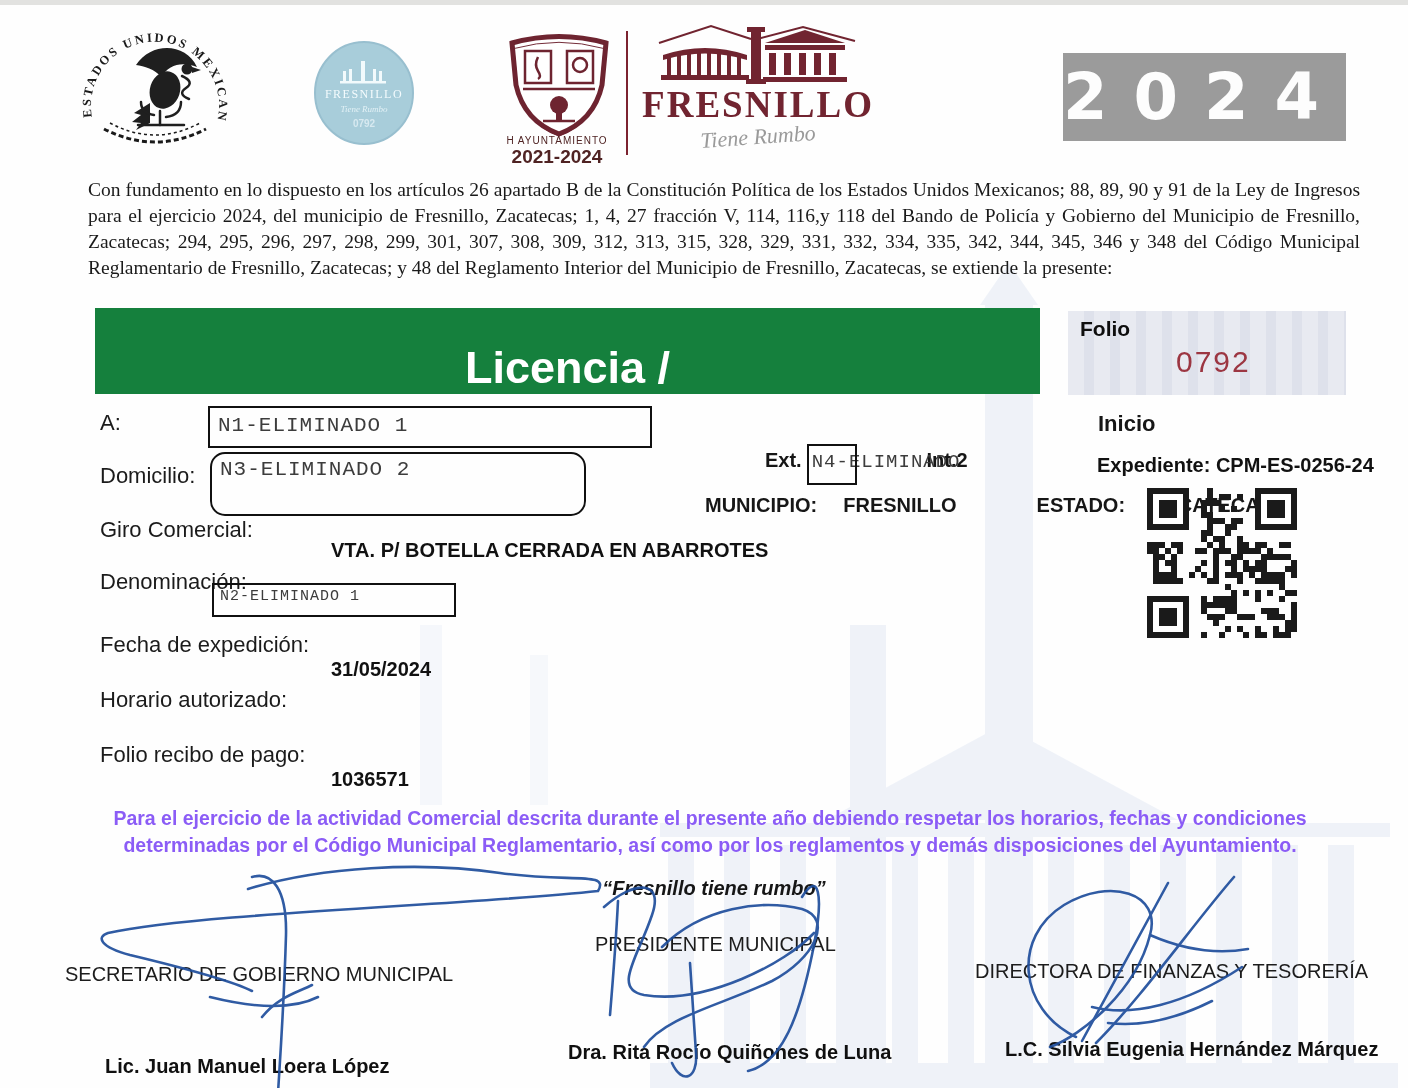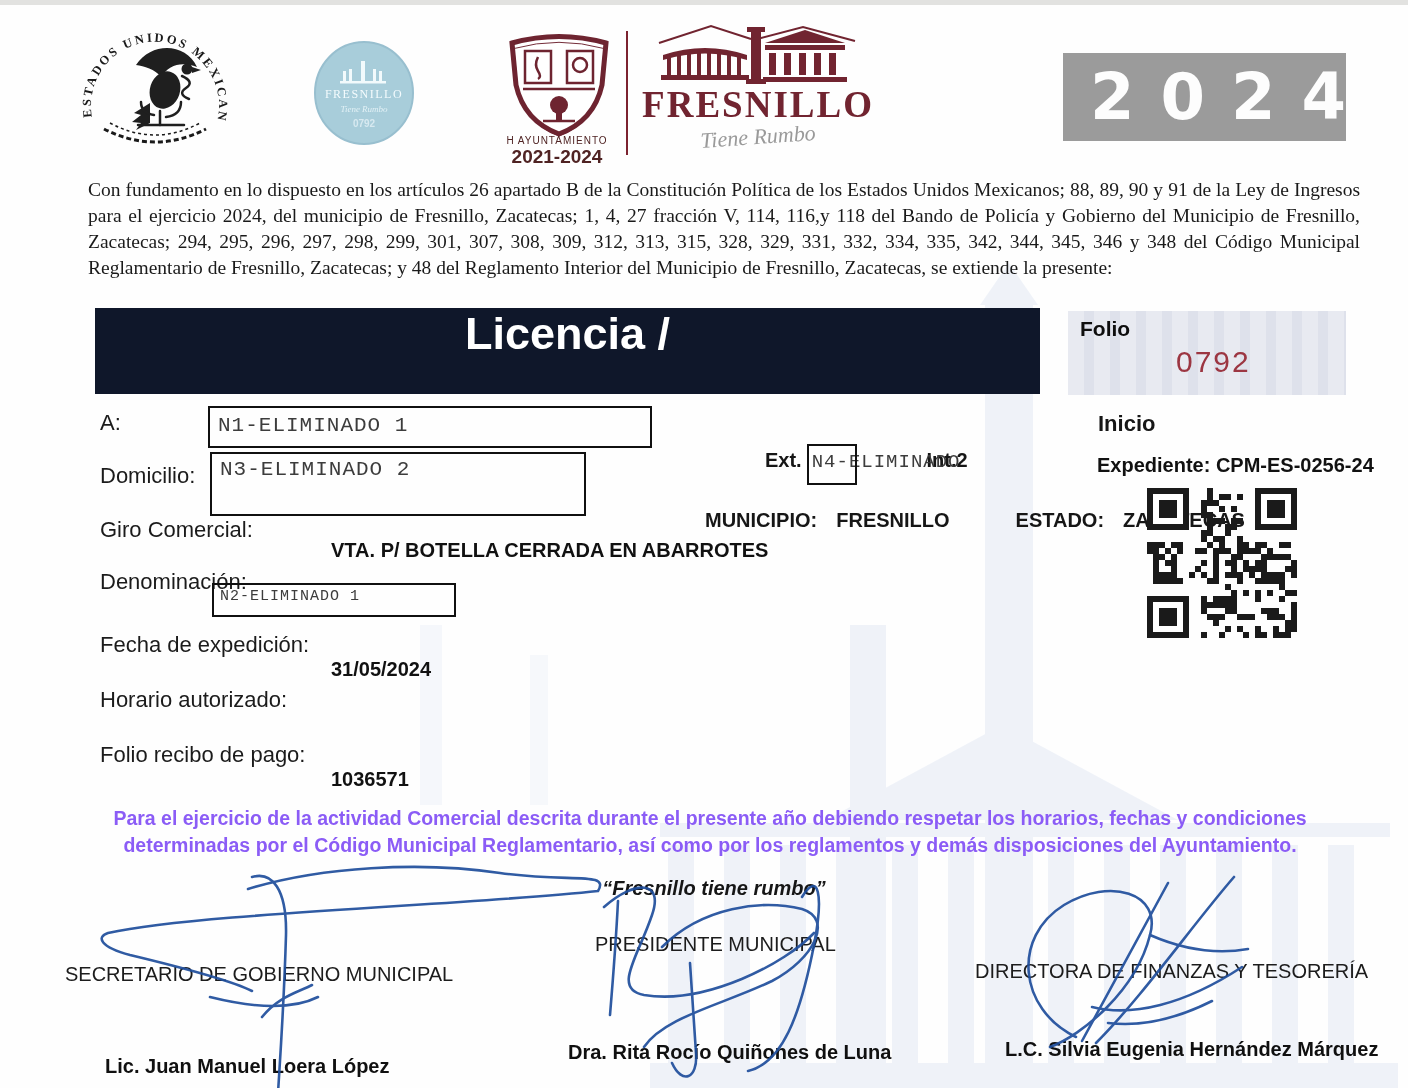--- a/index.html
+++ b/index.html
@@ -6,56 +6,56 @@
   .page{position:relative;width:1408px;height:1088px;background:#fefefe;margin:0 auto;
         font-family:"Liberation Sans",sans-serif;color:#161616;overflow:hidden;
         border-top:5px solid #e2e2e0;}
   .abs{position:absolute;}
   .label{font-size:22px;color:#1b1b1b;}
   .boldval{font-weight:bold;font-size:20px;color:#111;}
   .redacted{font-family:"Liberation Mono","DejaVu Sans Mono",monospace;color:#3c3c3c;letter-spacing:1px;}
   .redbox{border:2px solid #101010;background:transparent;}
   
   .year-badge{left:1063px;top:48px;width:283px;height:88px;background:#9b9b9b;
-      display:flex;align-items:center;justify-content:flex-end;}
+      display:flex;align-items:center;justify-content:flex-start;}
   .year-badge span{font-family:"DejaVu Sans",sans-serif;font-weight:800;font-size:64px;color:#fdfdfd;
       letter-spacing:26px;margin-right:-26px;}
   .divider{left:626px;top:26px;width:2px;height:124px;background:#7c2330;}
   .logo-block{left:638px;top:16px;width:240px;height:152px;text-align:center;}
   .logo-name{font-family:"Liberation Serif",serif;font-size:37px;font-weight:600;color:#712430;
       letter-spacing:2px;margin-top:-4px;}
   .logo-tag{font-family:"Liberation Serif",serif;font-style:italic;font-size:22px;color:#9a9a9a;
       transform:rotate(-4deg);margin-top:-2px;}
   .crest-caption{left:485px;top:130px;width:144px;text-align:center;color:#4f2323;}
   .crest-caption .l1{font-size:10px;font-weight:normal;letter-spacing:1px;}
   .crest-caption .l2{font-size:19px;font-weight:bold;}
   
   .legal{left:88px;top:172px;width:1272px;font-size:19.5px;line-height:26px;text-align:justify;color:#1a1a1a;font-family:Liberation Serif, serif;}
   
-  .banner{left:95px;top:303px;width:945px;height:86px;background:#0f172a;display:flex;
-      align-items:flex-start;justify-content:center;gap:10px;}
+  .banner{left:95px;top:303px;width:945px;height:86px;background:#15803d;display:flex;
+      align-items:flex-end;justify-content:center;gap:10px;}
   .banner .pre{color:#fff;font-size:45px;font-weight:700;}
   .banner .main{color:#fff;font-family:"DejaVu Sans",sans-serif;font-size:50px;font-weight:800;letter-spacing:2px;}
   .folio-box{left:1068px;top:306px;width:278px;height:84px;
       background:repeating-linear-gradient(90deg,#e8eaf1 0 16px,#dee1eb 16px 26px);}
   .folio-box .flabel{position:absolute;left:12px;top:6px;font-weight:bold;font-size:21px;color:#0e0e0e;}
   .folio-box .fvalue{position:absolute;left:108px;top:34px;font-size:30px;color:#9c3642;letter-spacing:2px;}
   .inicio{left:1098px;top:406px;font-weight:bold;font-size:22px;}
   
   .a-box{left:208px;top:401px;width:440px;height:38px;}
   .a-box span{display:block;padding:6px 0 0 8px;font-size:21px;}
-  .dom-box{left:210px;top:447px;width:372px;height:60px;}
+  .dom-box{left:210px;top:447px;width:372px;height:60px;border-radius:15px;}
   .dom-box span{display:block;padding:4px 0 0 8px;font-size:21px;}
   .den-box{left:212px;top:578px;width:240px;height:30px;}
   .den-box span{display:block;padding:3px 0 0 6px;font-size:15px;}
   .ext-row{left:765px;top:444px;display:flex;align-items:baseline;}
   .ext-row .mini-wrap{position:relative;margin-left:10px;font-size:19px;}
   .ext-row .mini-box{position:absolute;left:-5px;top:-7px;width:46px;height:37px;border:2px solid #101010;}
   .ext-row .int{margin-left:-34px;font-weight:bold;font-size:20px;}
-  .muni-row{left:705px;top:489px;display:flex;gap:19px;font-weight:bold;font-size:20px;margin-top:15px;}
+  .muni-row{left:705px;top:489px;display:flex;gap:26px;font-weight:bold;font-size:20px;}
   .muni-row .gap{width:28px;}
   .qr{left:1147px;top:483px;width:150px;height:150px;}
   
   .para{left:70px;top:800px;width:1280px;text-align:center;font-weight:bold;font-size:19.5px;line-height:27px;color:#8b5cf6;}
   .motto{left:544px;top:872px;width:340px;text-align:center;font-style:italic;font-weight:bold;font-size:20px;}
   .sig-title{font-size:20px;color:#1c1c1c;}
   .sig-name{font-weight:bold;font-size:20px;color:#101010;}
   .wm{opacity:0.13;pointer-events:none;}
   svg{display:block;}
 </style>

